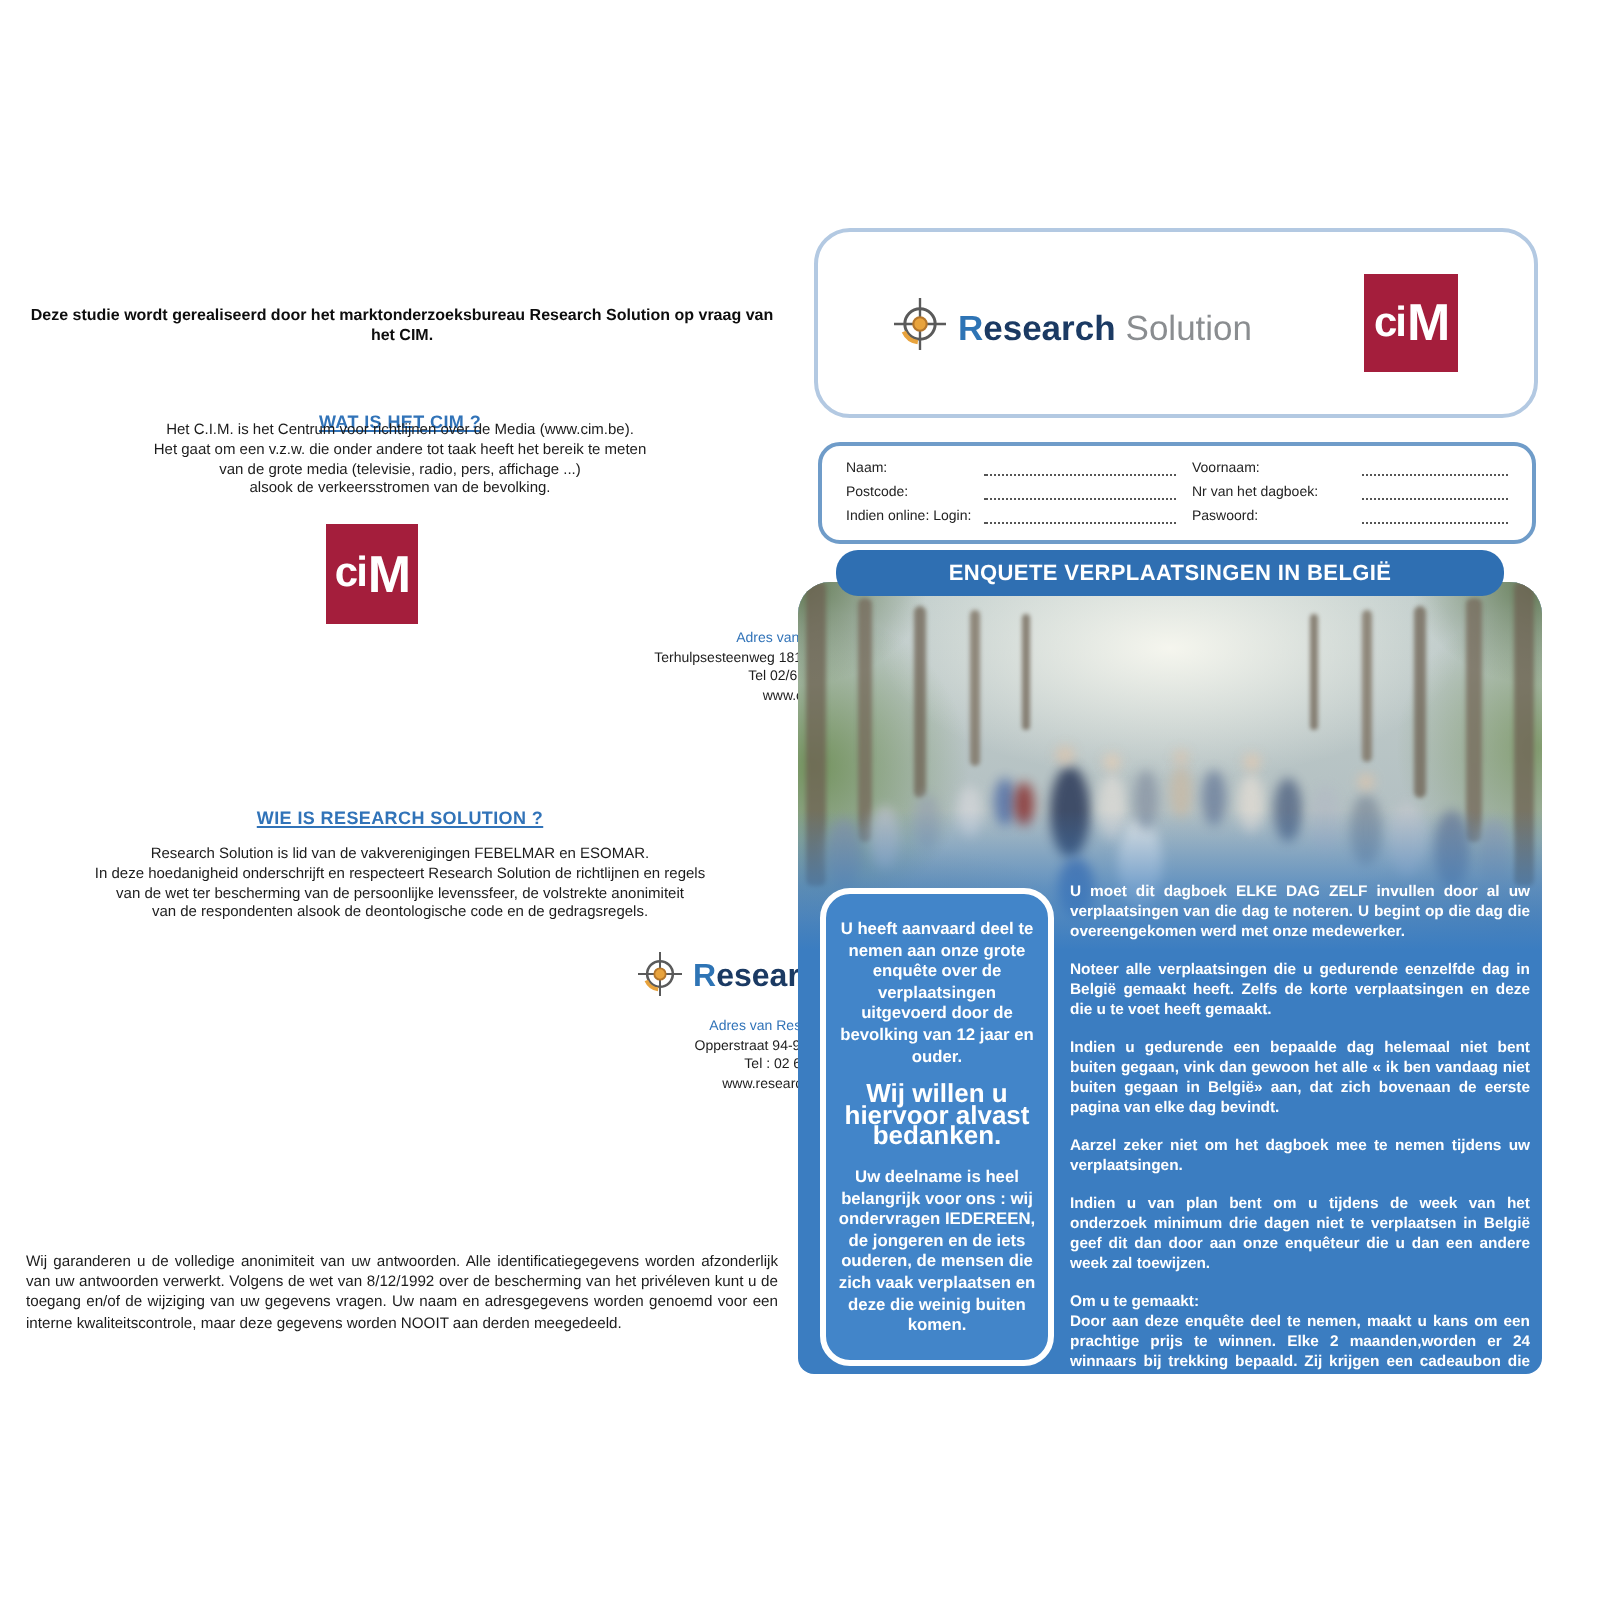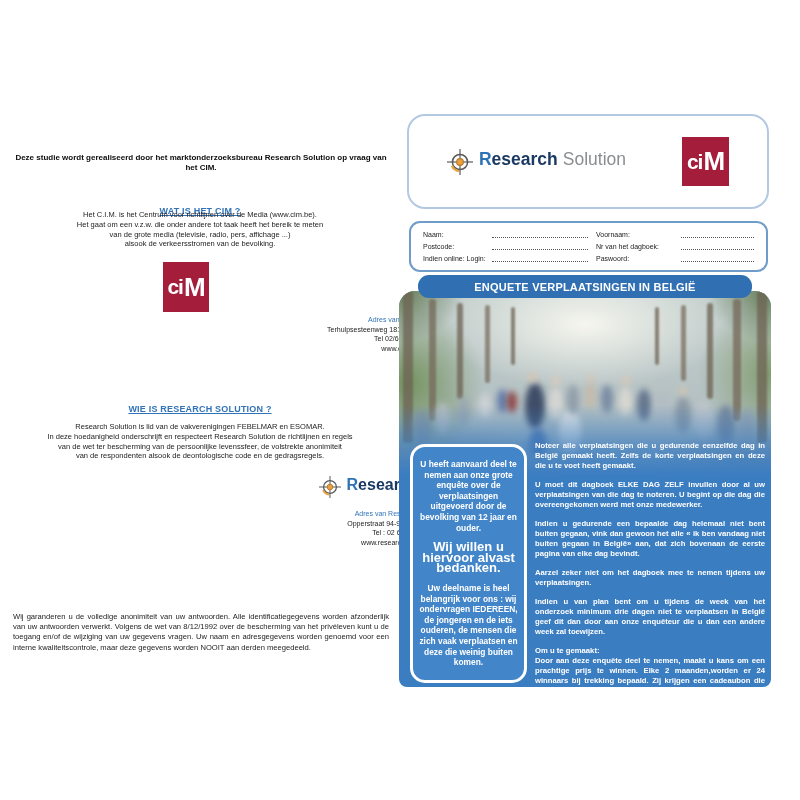--- a/index.html
+++ b/index.html
@@ -9,26 +9,26 @@
 
   
   .intro{top:153px;left:12px;width:378px;font-size:8px;font-weight:bold;line-height:10px;text-align:center;color:#0d0d0d;}
   .sec-head{width:400px;left:0;text-align:center;font-size:9px;font-weight:bold;color:#3173b8;text-decoration:underline;letter-spacing:.2px;}
   .sec-body{left:20px;width:360px;font-size:7.5px;line-height:9.8px;text-align:center;color:#1c1c1c;}
   .cim-logo{background:#a41e3c;color:#fff;display:flex;align-items:center;justify-content:center;font-weight:bold;}
   .cim-logo .ci{font-size:21px;letter-spacing:-1px;}
   .cim-logo .m{font-size:26px;letter-spacing:-1px;margin-left:1px;}
   .addr-title{font-size:7px;color:#3173b8;width:100%;text-align:center;}
   .addr-lines{font-size:7px;line-height:9.4px;color:#1c1c1c;width:100%;text-align:center;}
-  .rs-row{display:flex;align-items:flex-start;justify-content:center;gap:6px;width:100%;}
+  .rs-row{display:flex;align-items:flex-end;justify-content:center;gap:6px;width:100%;}
   .rs-text{font-size:16px;}
   .rs-text .r1{color:#2e74b5;font-weight:bold;}
   .rs-text .r2{color:#1b3a63;font-weight:bold;}
   .rs-text .r3{color:#8a8d90;margin-left:5px;}
-  .footer-par{top:612px;left:13px;width:376px;font-size:7.6px;line-height:10.2px;text-align:justify;color:#1c1c1c;}
+  .footer-par{top:626px;left:13px;width:376px;font-size:7.6px;line-height:10.2px;text-align:justify;color:#1c1c1c;}
 
   
   .header-box{left:407px;top:114px;width:362px;height:95px;background:#fff;border:2px solid #b3c9e2;border-radius:18px;
               display:flex;align-items:center;justify-content:center;gap:56px;box-sizing:border-box;}
   .header-box .rs-text{font-size:17.5px;}
   .cim-logo.hdr{width:47px;height:49px;}
   .cim-logo.page{left:163px;top:262px;width:46px;height:50px;}
 
   .form-box{left:409px;top:221px;width:359px;height:51px;border:2px solid #6f9cc9;border-radius:11px;box-sizing:border-box;
             display:grid;grid-template-columns:66px 1fr 82px 76px;align-items:center;padding:5px 12px 6px 12px;
@@ -205,22 +205,22 @@
         <span class="fade" style="position:absolute;"></span>
     </div>
 
     <div class="intro-box">
       <p>U heeft aanvaard deel te nemen aan onze grote enquête over de verplaatsingen uitgevoerd door de bevolking van 12 jaar en ouder.</p>
       <p class="big">Wij willen u hiervoor alvast bedanken.</p>
       <p>Uw deelname is heel belangrijk voor ons : wij ondervragen IEDEREEN, de jongeren en de iets ouderen, de mensen die zich vaak verplaatsen en deze die weinig buiten komen.</p>
     </div>
 
     <div class="instructions">
+      <p>U moet dit dagboek ELKE DAG ZELF invullen door al uw verplaatsingen van die dag te noteren. U begint op die dag die overeengekomen werd met onze medewerker.</p>
       <p>Noteer alle verplaatsingen die u gedurende eenzelfde dag in België gemaakt heeft. Zelfs de korte verplaatsingen en deze die u te voet heeft gemaakt.</p>
-      <p>U moet dit dagboek ELKE DAG ZELF invullen door al uw verplaatsingen van die dag te noteren. U begint op die dag die overeengekomen werd met onze medewerker.</p>
       <p>Indien u gedurende een bepaalde dag helemaal niet bent buiten gegaan, vink dan gewoon het alle « ik ben vandaag niet buiten gegaan in België» aan, dat zich bovenaan de eerste pagina van elke dag bevindt.</p>
       <p>Aarzel zeker niet om het dagboek mee te nemen tijdens uw verplaatsingen.</p>
       <p>Indien u van plan bent om u tijdens de week van het onderzoek  minimum drie dagen niet te verplaatsen in België geef dit dan door aan onze enquêteur die u dan een andere week zal toewijzen.</p>
       <p class="title">Om u te gemaakt:</p>
       <p>Door aan deze enquête deel te nemen, maakt u kans om een prachtige prijs te winnen. Elke 2 maanden,worden er 24 winnaars bij trekking bepaald. Zij krijgen een cadeaubon die varieert tussen 20 € en 250 €.</p>
     </div>
   </div>
 
 </div>
 

